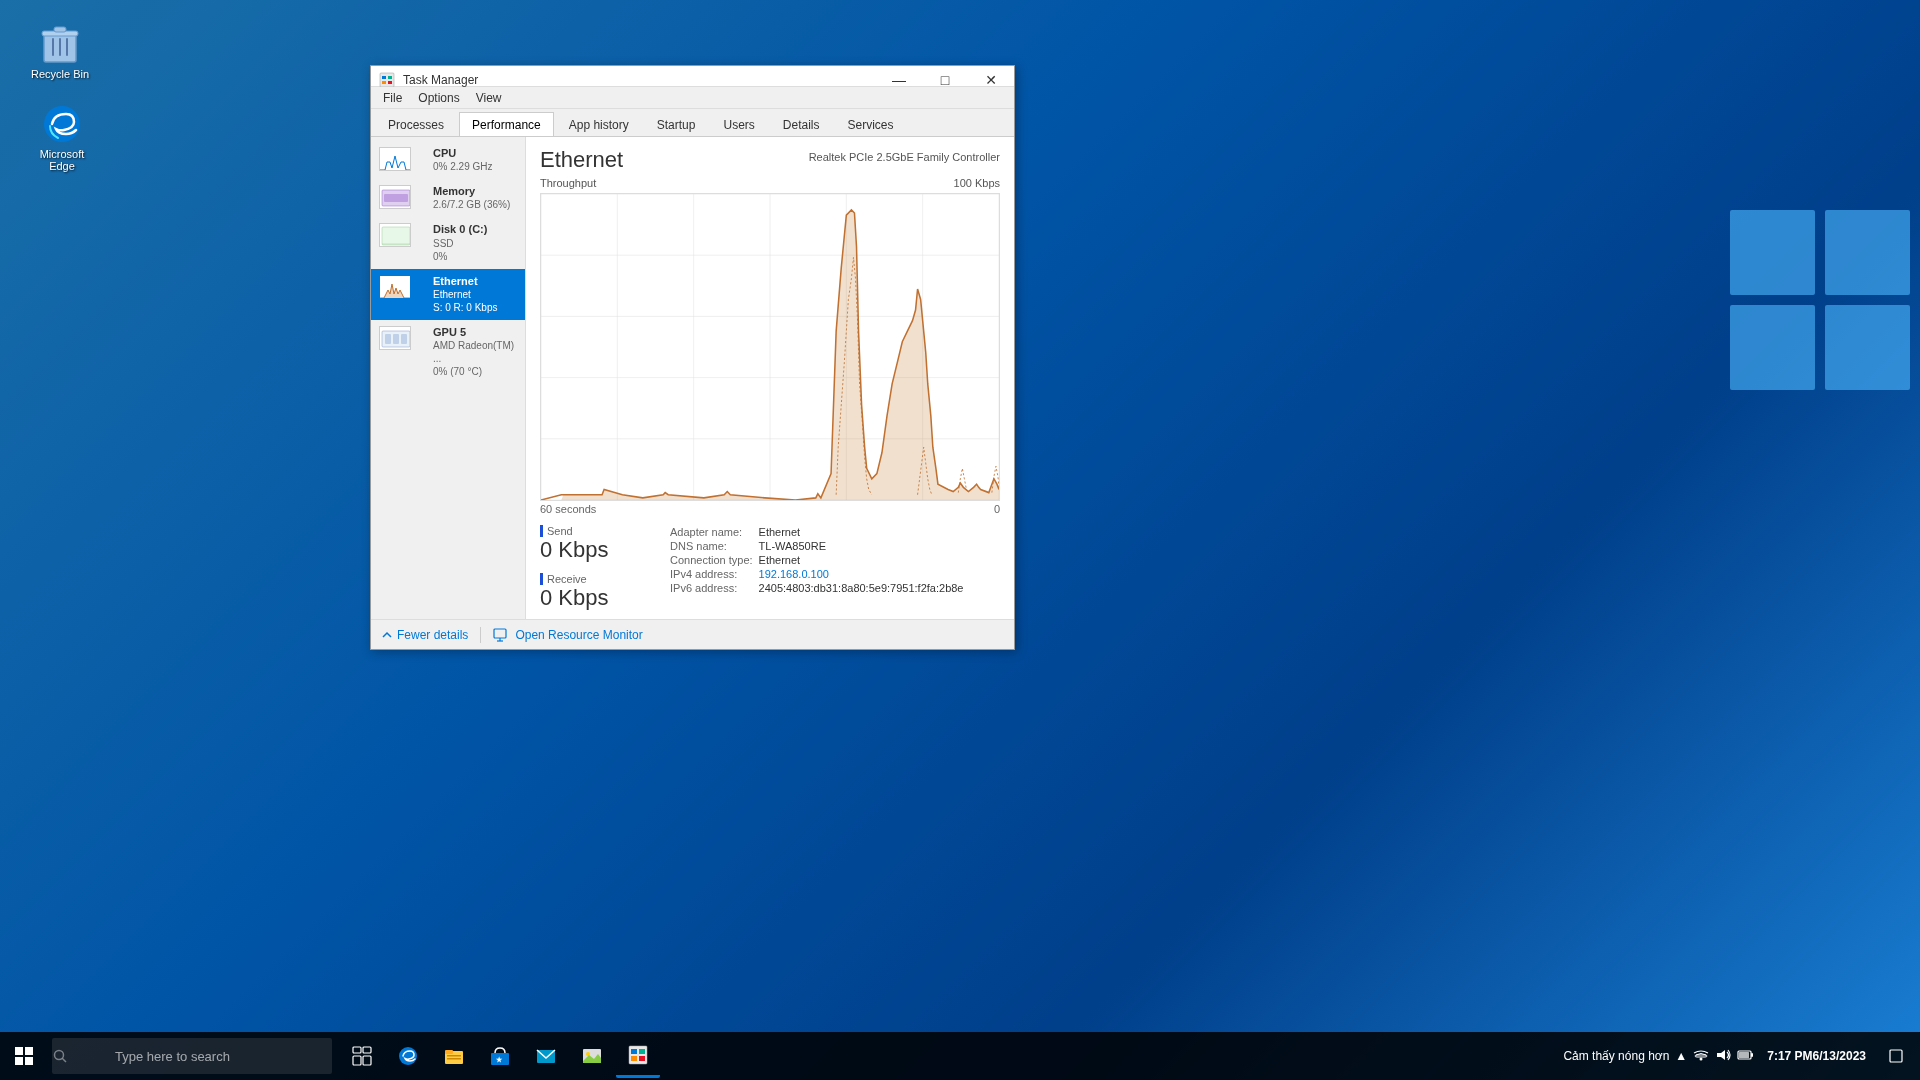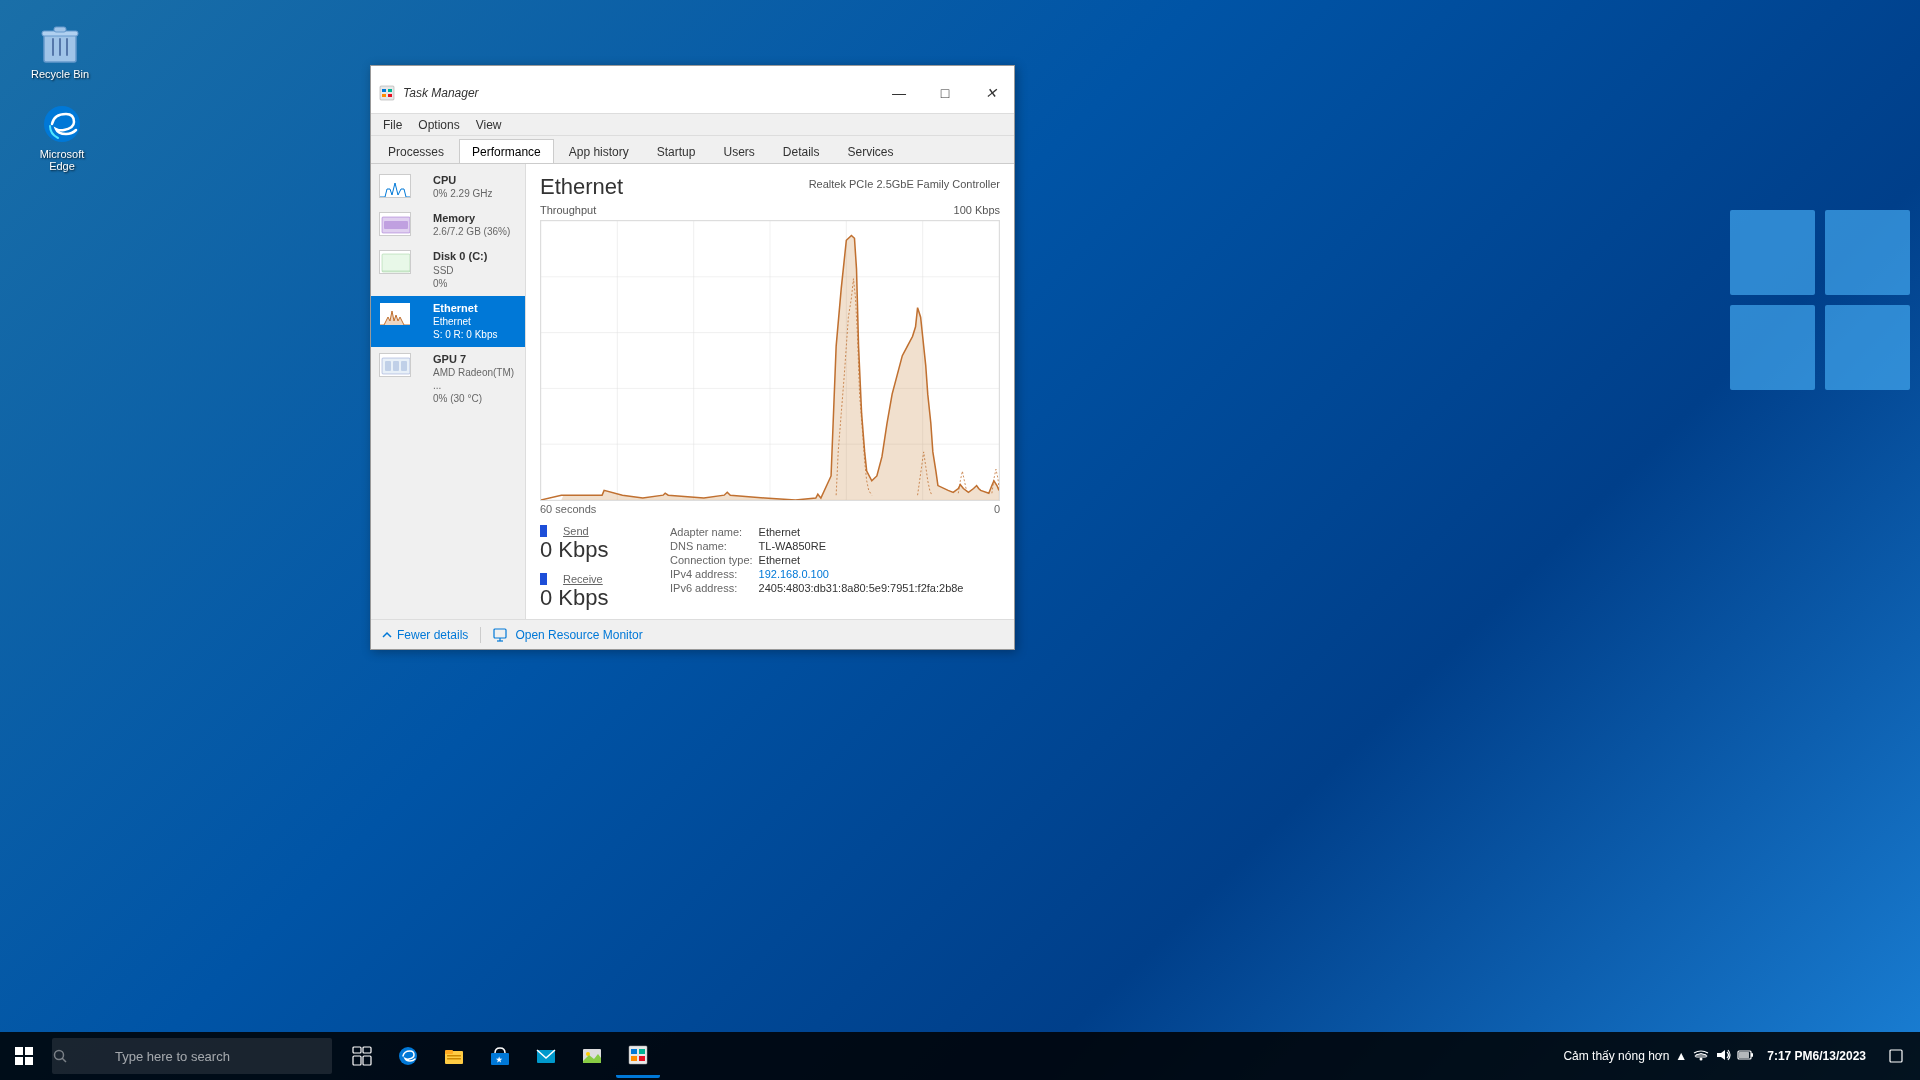--- a/index.html
+++ b/index.html
@@ -144,28 +144,27 @@
     
     .window {
       position: absolute;
       background: #f0f0f0;
       border: 1px solid #999;
       box-shadow: 2px 2px 10px rgba(0,0,0,0.3);
       display: flex;
       flex-direction: column;
     }
     .window-titlebar {
-      height: 48px;
+      height: 21px;
       background: #ffffff;
       display: flex;
       align-items: center;
       padding: 7px 0 0 8px;
       border-bottom: 1px solid #ddd;
       user-select: none;
-      font-style: italic;
     }
     .window-icon {
       width: 16px;
       height: 16px;
       margin-right: 8px;
     }
     .window-title {
       font-size: 12px;
       color: #333;
       flex: 1;
@@ -320,24 +319,23 @@
     .graph-container svg {
       width: 100%;
       height: 100%;
     }
     .stat-block {
       min-width: 80px;
     }
     .stat-label {
       font-size: 11px;
       color: #666;
-      border-left: 7px solid #1d4ed8;
-      padding-left: 16px;
+      border-left: 3px solid #1d4ed8;
+      padding-left: 4px;
       margin-bottom: 2px;
-      text-decoration: underline;
     }
     .stat-value {
       font-size: 22px;
       font-weight: 300;
       color: #333;
       line-height: 1;
     }
 
     
     .adapter-info {
@@ -539,23 +537,23 @@
         <div class="sidebar-item">
           <div class="si-thumb gpu-thumb">
             <svg viewBox="0 0 32 24" width="32" height="24">
               <rect x="2" y="4" width="28" height="16" rx="1" fill="#e8f0f8" stroke="#8899cc" stroke-width="0.5"></rect>
               <rect x="5" y="7" width="6" height="10" rx="1" fill="#c0d0e8"></rect>
               <rect x="13" y="7" width="6" height="10" rx="1" fill="#c0d0e8"></rect>
               <rect x="21" y="7" width="6" height="10" rx="1" fill="#c0d0e8"></rect>
             </svg>
           </div>
           <div class="si-info">
-            <div class="si-name">GPU 7</div>
+            <div class="si-name">GPU 5</div>
             <div class="si-detail">AMD Radeon(TM) ...</div>
-            <div class="si-detail">0% (30 °C)</div>
+            <div class="si-detail">0% (70 °C)</div>
           </div>
         </div>
       </div>
 
       <div class="graph-area">
 
         <div class="graph-header">
           <div>
             <div class="graph-title">Ethernet</div>
           </div>

